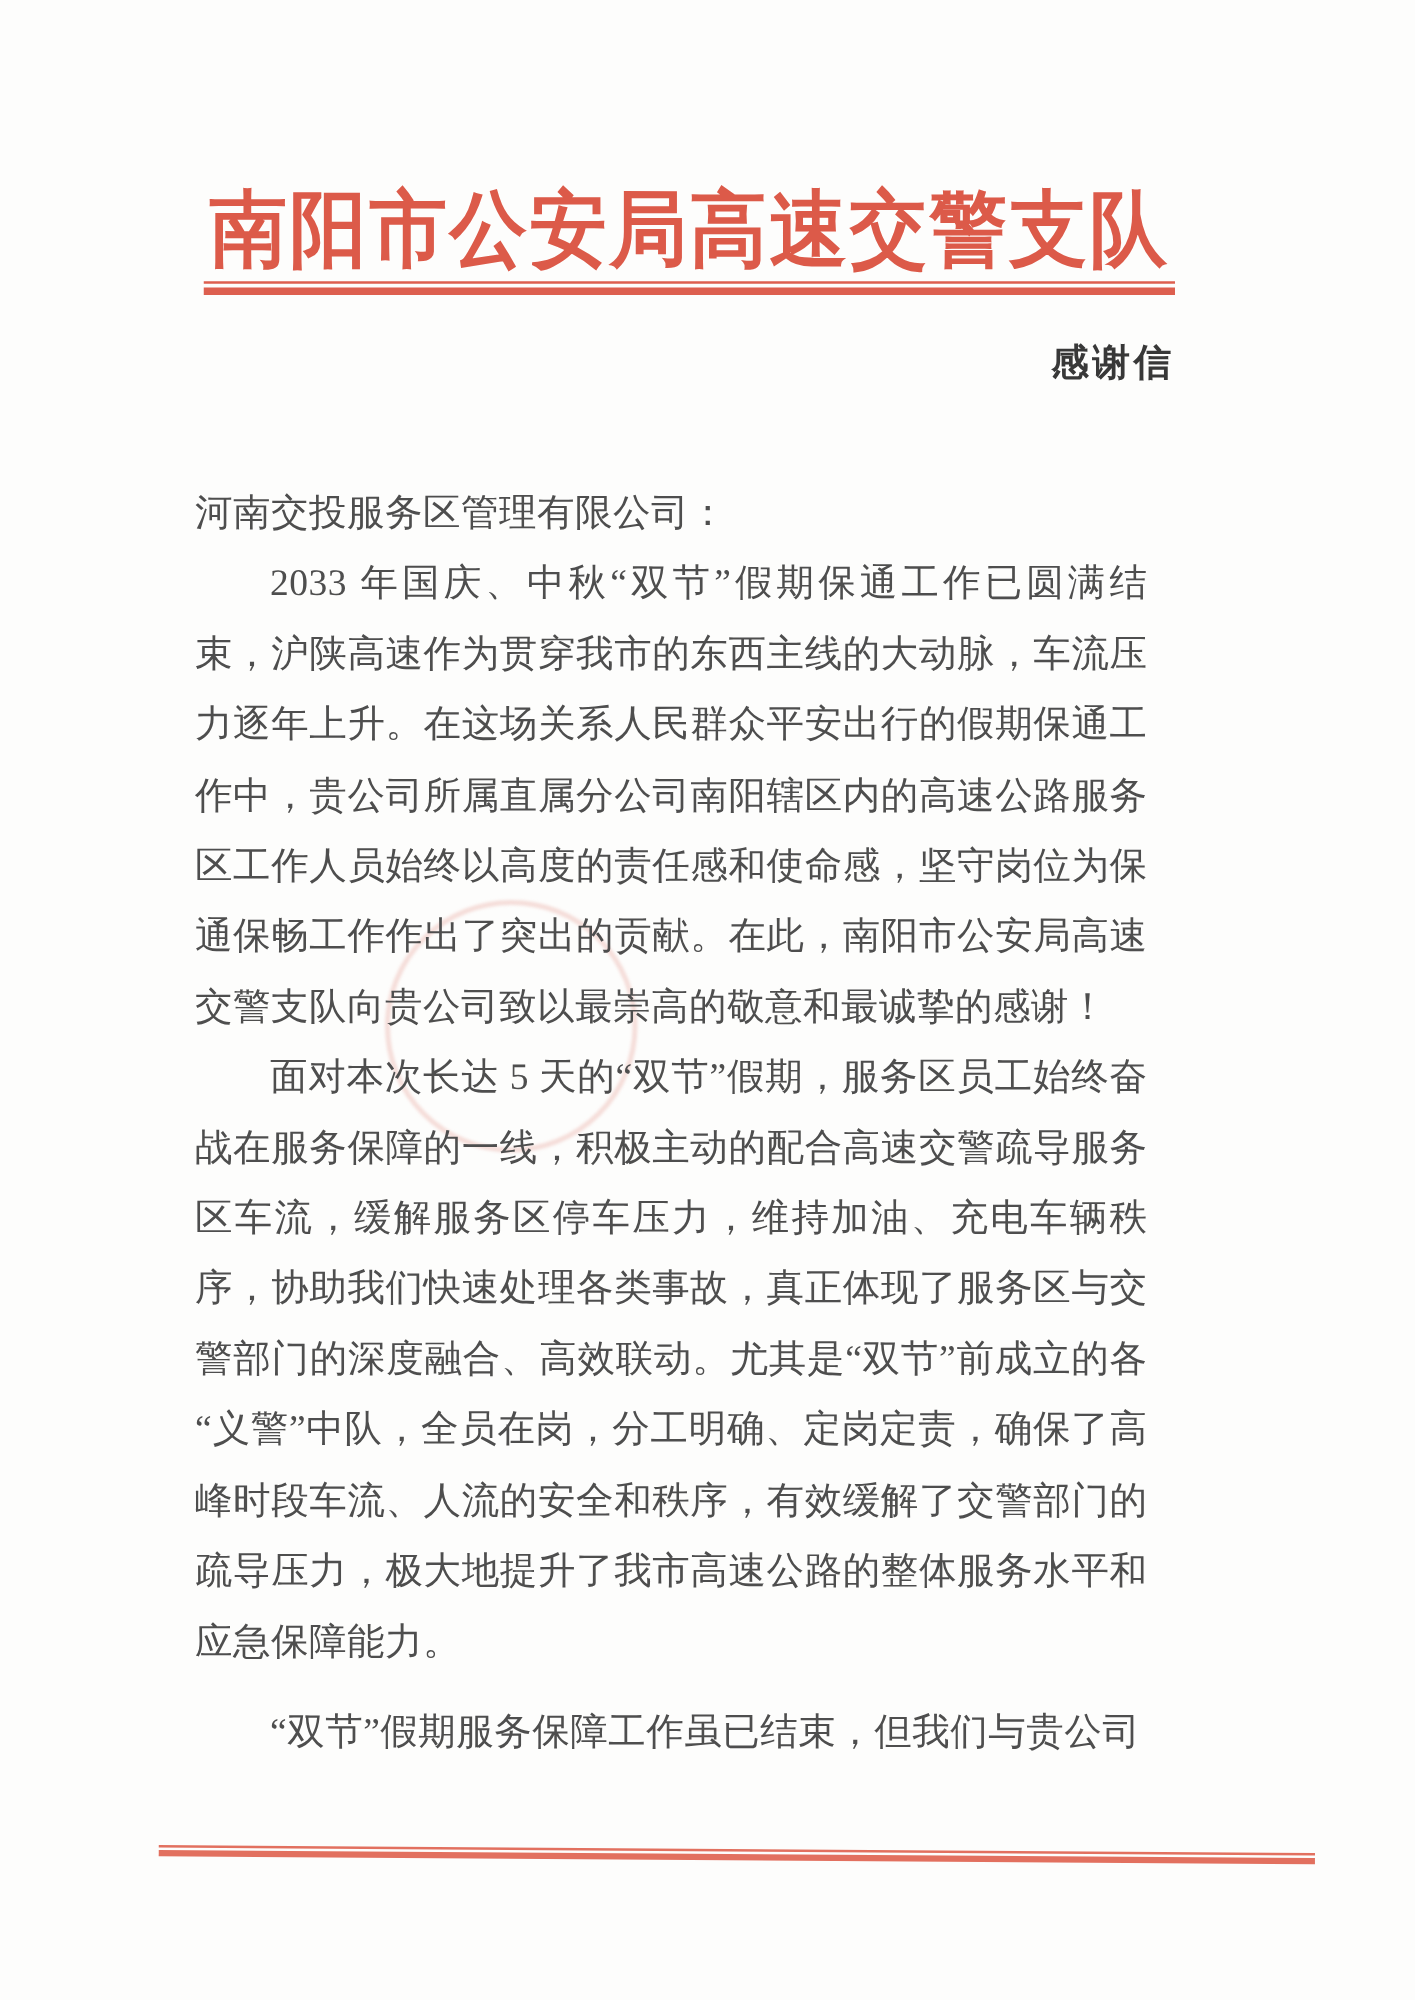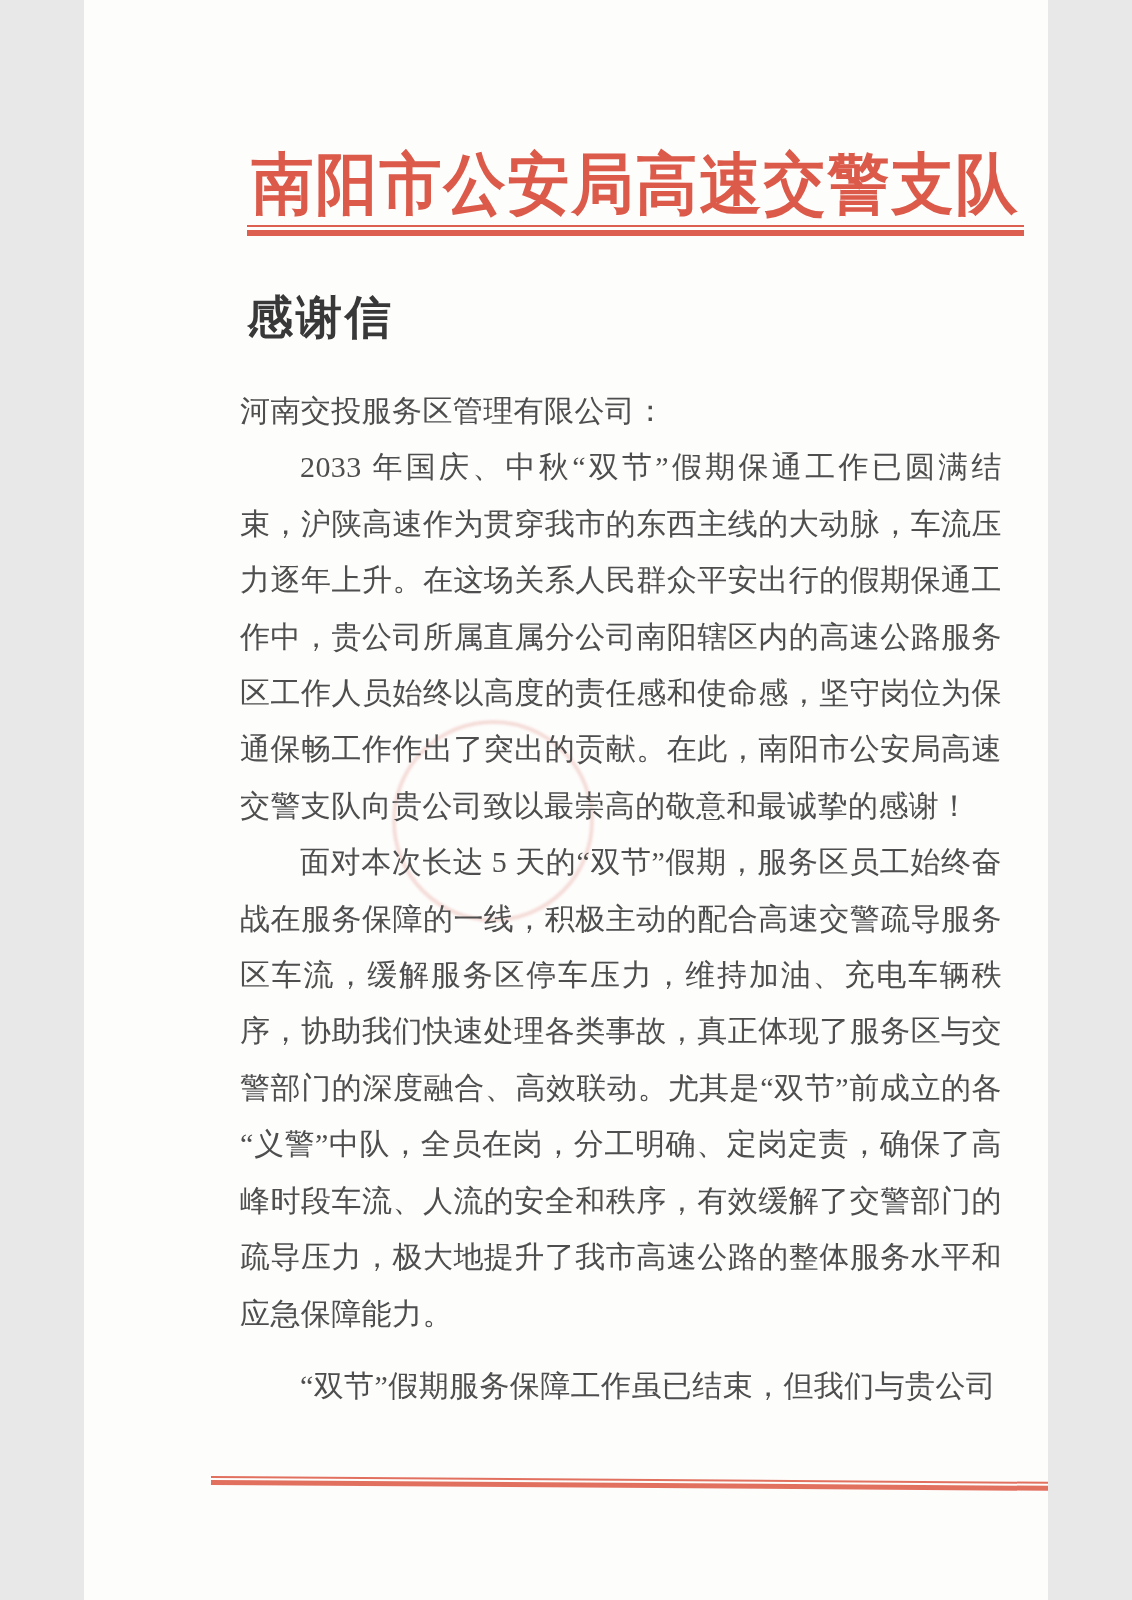--- a/index.html
+++ b/index.html
@@ -1,18 +1,18 @@
 <!DOCTYPE html>
 <html lang="zh" style="--page-bg: #fdfdfc; --header-red: #dc5a49; --rule-red: #dd5f4f; --footer-red: #e2705f; --title-ink: #383838; --body-ink: #4e4e4e; --stamp-red: rgba(224, 130, 119, 0.26);"><head>
 <meta charset="utf-8">
 <style>
   html, body { margin: 0; padding: 0; background: #e8e8e8; }
   .page {
     position: relative;
-    width: 964px;
+    width: 1132px;
     height: 1600px;
     margin: 0 auto;
     background: var(--page-bg, #fdfdfc);
     overflow: hidden;
     font-family: "Liberation Serif", "DejaVu Serif", serif;
   }
 
   
   .org-title {
     position: absolute;
@@ -43,26 +43,26 @@
     top: 230px;
     left: 163px;
     width: 777px;
     height: 6px;
     background: var(--rule-red, #dd5f4f);
   }
 
   
   .letter-title {
     position: absolute;
-    top: 287px;
+    top: 270px;
     left: 163px;
     width: 777px;
-    text-align: left;
+    text-align: right;
     font-family: "Liberation Sans", "DejaVu Sans", sans-serif;
-    font-size: 46px;
+    font-size: 30px;
     font-weight: 700;
     letter-spacing: 3px;
     color: var(--title-ink, #383838);
   }
 
   
   .letter-body {
     position: absolute;
     top: 383px;
     left: 156px;

